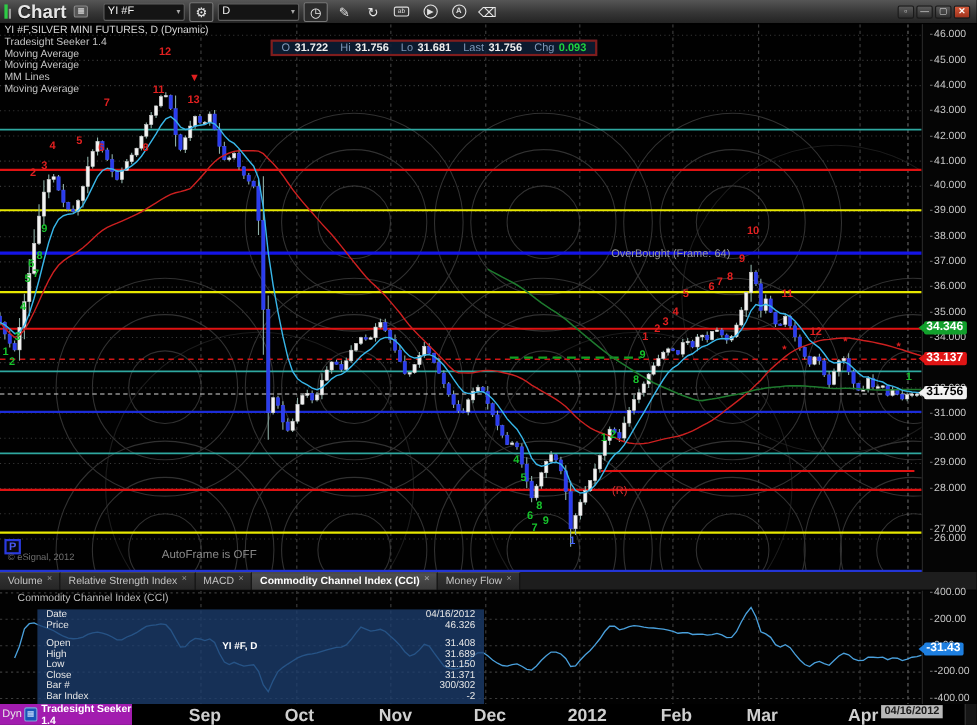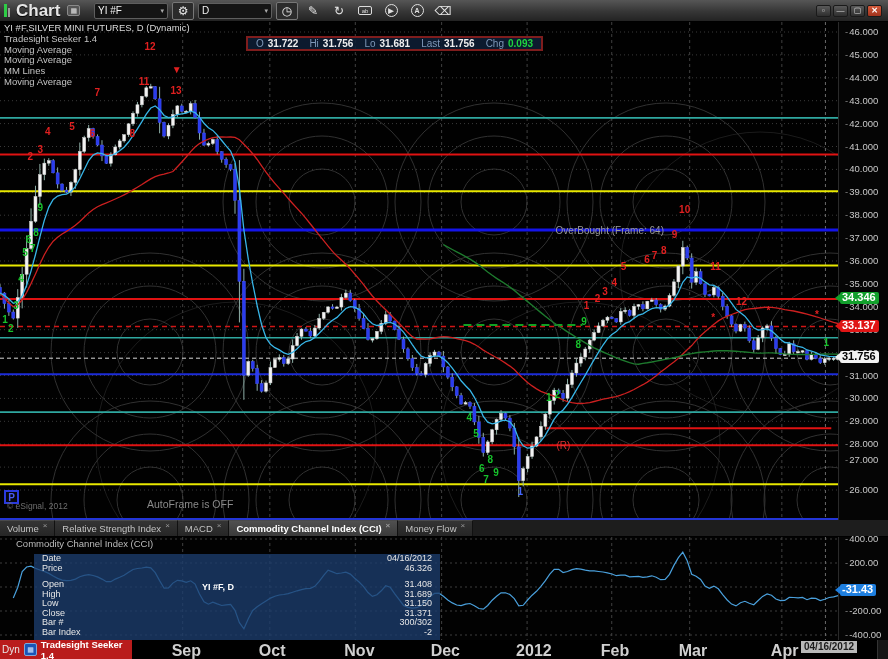--- a/index.html
+++ b/index.html
@@ -62,21 +62,21 @@
   #cci-svg { position:absolute; left:0; top:0; }
   .cci-title { position:absolute; left:16px; top:1px; font-size:9.5px; color:#bdbdbd; }
   .yaxis2 { position:absolute; left:838px; top:0; width:50px; height:103px; background:#050505; border-left:1px solid #2a2a2a; }
   .tooltip { position:absolute; left:34px; top:17px; width:406px; height:86px; background:rgba(28,62,110,.78);
     font-size:9px; color:#e6e6e6; }
   .tt-row { display:flex; justify-content:space-between; padding:0 8px; line-height:9.5px; }
   .tt-sym { position:absolute; left:168px; top:28px; font-weight:bold; color:#fff; }
 
   
   .bottombar { position:absolute; left:0; top:640px; width:888px; height:19px; background:#000; }
-  .statusseg { position:absolute; left:0; top:0; width:132px; height:19px; background:#b91c1c; display:flex; align-items:center; }
+  .statusseg { position:absolute; left:0; top:0; width:120px; height:19px; background:#a21caf; display:flex; align-items:center; }
   .statusseg .dyn { color:#e8e8e8; font-size:10px; margin-left:2px; width:24px; }
   .seeker-icon { width:13px; height:13px; background:#1a55b8; border:1px solid #7fa8d8; border-radius:2px;
     color:#cfe2ff; font-size:7px; text-align:center; line-height:12px; margin-right:4px; }
   .statusseg .app { color:#fff; font-size:9.5px; font-weight:bold; }
   .month { position:absolute; top:2px; font-size:16px; font-weight:bold; color:#cfcfcf; }
   .datebadge { position:absolute; left:801px; top:1px; background:#b9b9b9; color:#1c1c1c; font-size:10px; font-weight:bold; padding:0 3px 1px; }
   .corner-box { position:absolute; right:0; top:0; width:11px; height:19px; background:#161616; border-left:1px solid #333; }
 </style>
 </head>
 <body>
@@ -679,21 +679,21 @@
         <span class="ytick" style="top: 210.1px;">37.000</span>
         <span class="ytick" style="top: 233px;">36.000</span>
         <span class="ytick" style="top: 255.9px;">35.000</span>
         <span class="ytick" style="top: 278.8px;">34.000</span>
         <span class="ytick" style="top: 301.7px;">33.000</span>
         <span class="ytick" style="top: 324.6px;">32.000</span>
         <span class="ytick" style="top: 347.5px;">31.000</span>
         <span class="ytick" style="top: 370.4px;">30.000</span>
         <span class="ytick" style="top: 393.3px;">29.000</span>
         <span class="ytick" style="top: 416.2px;">28.000</span>
-        <span class="ytick" style="top: 432px;">27.000</span>
+        <span class="ytick" style="top: 454px;">27.000</span>
         <span class="ytick" style="top: 462px;">26.000</span>
         <div class="ax-badge" style="top: 269.877px; background: rgb(18, 160, 44); color: rgb(255, 255, 255);">34.346<span class="tri" style="border-right: 5px solid rgb(18, 160, 44);"></span></div>
         <div class="ax-badge" style="top: 297.563px; background: rgb(224, 21, 21); color: rgb(255, 255, 255);">33.137<span class="tri" style="border-right: 5px solid rgb(224, 21, 21);"></span></div>
         <div class="ax-badge" style="top: 329.188px; background: rgb(242, 242, 242); color: rgb(0, 0, 0);">31.756<span class="tri" style="border-right: 5px solid rgb(242, 242, 242);"></span></div>
       </div>
     <div class="legend">
         <div style="color: rgb(218, 218, 218);">YI #F,SILVER MINI FUTURES, D (Dynamic)</div>
         <div>Tradesight Seeker 1.4</div>
         <div>Moving Average</div>
         <div>Moving Average</div>

